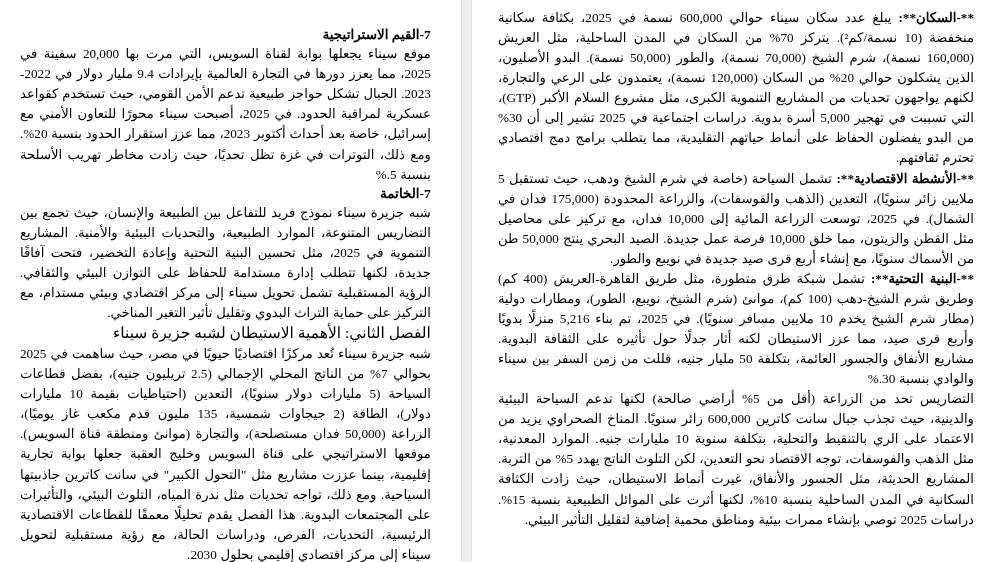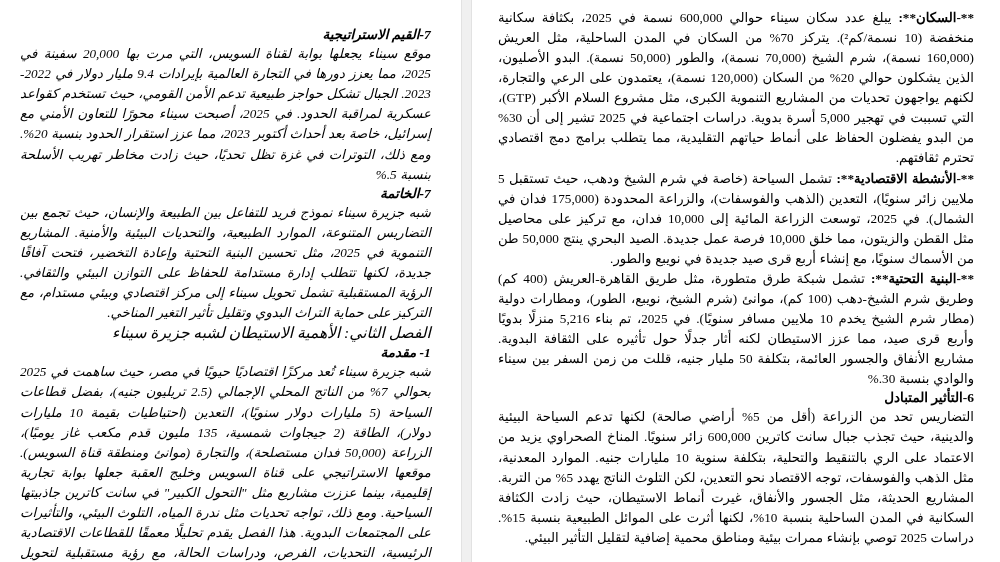--- a/index.html
+++ b/index.html
@@ -30,21 +30,20 @@
     height: 562px;
     background: #ffffff;
     box-sizing: border-box;
     overflow: hidden;
   }
 
   .page-right {                
     width: 503px;
     order: 2;
     padding: 0 30px 0 20px;
-    font-style: italic;
   }
 
   .page-left {                 
     width: 577px;
     order: 0;
     padding: 0 26px 0 26px;
   }
 
   .page-gap {
     order: 1;
@@ -114,21 +113,20 @@
 
   <div class="page page-left">
     <div class="page-inner">
 
       <p class="para sp-top-0"><b>**-السكان**:</b><span> يبلغ عدد سكان سيناء حوالي 600,000 نسمة في 2025، بكثافة سكانية منخفضة (10 نسمة/كم²). يتركز 70% من السكان في المدن الساحلية، مثل العريش (160,000 نسمة)، شرم الشيخ (70,000 نسمة)، والطور (50,000 نسمة). البدو الأصليون، الذين يشكلون حوالي 20% من السكان (120,000 نسمة)، يعتمدون على الرعي والتجارة، لكنهم يواجهون تحديات من المشاريع التنموية الكبرى، مثل مشروع السلام الأكبر (GTP)، التي تسببت في تهجير 5,000 أسرة بدوية. دراسات اجتماعية في 2025 تشير إلى أن 30% من البدو يفضلون الحفاظ على أنماط حياتهم التقليدية، مما يتطلب برامج دمج اقتصادي تحترم ثقافتهم.</span></p>
 
       <p class="para sp-top-18"><b>**-الأنشطة الاقتصادية**:</b><span> تشمل السياحة (خاصة في شرم الشيخ ودهب، حيث تستقبل 5 ملايين زائر سنويًا)، التعدين (الذهب والفوسفات)، والزراعة المحدودة (175,000 فدان في الشمال). في 2025، توسعت الزراعة المائية إلى 10,000 فدان، مع تركيز على محاصيل مثل القطن والزيتون، مما خلق 10,000 فرصة عمل جديدة. الصيد البحري ينتج 50,000 طن من الأسماك سنويًا، مع إنشاء أربع قرى صيد جديدة في نويبع والطور.</span></p>
 
       <p class="para sp-top-18"><b>**-البنية التحتية**:</b><span> تشمل شبكة طرق متطورة، مثل طريق القاهرة-العريش (400 كم) وطريق شرم الشيخ-دهب (100 كم)، موانئ (شرم الشيخ، نويبع، الطور)، ومطارات دولية (مطار شرم الشيخ يخدم 10 ملايين مسافر سنويًا). في 2025، تم بناء 5,216 منزلًا بدويًا وأربع قرى صيد، مما عزز الاستيطان لكنه أثار جدلًا حول تأثيره على الثقافة البدوية. مشاريع الأنفاق والجسور العائمة، بتكلفة 50 مليار جنيه، قللت من زمن السفر بين سيناء والوادي بنسبة 30.%</span></p>
 
-      <h2 class="heading sub-heading sp-top-26">6-التأثير المتبادل</h2>
 
       <p class="para sp-top-16">التضاريس تحد من الزراعة (أقل من 5% أراضي صالحة) لكنها تدعم السياحة البيئية والدينية، حيث تجذب جبال سانت كاترين 600,000 زائر سنويًا. المناخ الصحراوي يزيد من الاعتماد على الري بالتنقيط والتحلية، بتكلفة سنوية 10 مليارات جنيه. الموارد المعدنية، مثل الذهب والفوسفات، توجه الاقتصاد نحو التعدين، لكن التلوث الناتج يهدد 5% من التربة. المشاريع الحديثة، مثل الجسور والأنفاق، غيرت أنماط الاستيطان، حيث زادت الكثافة السكانية في المدن الساحلية بنسبة 10%، لكنها أثرت على الموائل الطبيعية بنسبة 15%. دراسات 2025 توصي بإنشاء ممرات بيئية ومناطق محمية إضافية لتقليل التأثير البيئي.</p>
 
     </div>
   </div>
 
   <div class="page-gap"></div>
 
   <div class="page page-right">
     <div class="page-inner">
@@ -136,20 +134,19 @@
       <h2 class="heading sub-heading sp-top-8">7-القيم الاستراتيجية</h2>
 
       <p class="para sp-top-16">موقع سيناء يجعلها بوابة لقناة السويس، التي مرت بها 20,000 سفينة في 2025، مما يعزز دورها في التجارة العالمية بإيرادات 9.4 مليار دولار في 2022-2023. الجبال تشكل حواجز طبيعية تدعم الأمن القومي، حيث تستخدم كقواعد عسكرية لمراقبة الحدود. في 2025، أصبحت سيناء محورًا للتعاون الأمني مع إسرائيل، خاصة بعد أحداث أكتوبر 2023، مما عزز استقرار الحدود بنسبة 20%. ومع ذلك، التوترات في غزة تظل تحديًا، حيث زادت مخاطر تهريب الأسلحة بنسبة 5.%</p>
 
       <h2 class="heading sub-heading sp-top-30">7-الخاتمة</h2>
 
       <p class="para sp-top-16">شبه جزيرة سيناء نموذج فريد للتفاعل بين الطبيعة والإنسان، حيث تجمع بين التضاريس المتنوعة، الموارد الطبيعية، والتحديات البيئية والأمنية. المشاريع التنموية في 2025، مثل تحسين البنية التحتية وإعادة التخضير، فتحت آفاقًا جديدة، لكنها تتطلب إدارة مستدامة للحفاظ على التوازن البيئي والثقافي. الرؤية المستقبلية تشمل تحويل سيناء إلى مركز اقتصادي وبيئي مستدام، مع التركيز على حماية التراث البدوي وتقليل تأثير التغير المناخي.</p>
 
       <h2 class="heading chapter-heading sp-top-44">الفصل الثاني: الأهمية الاستيطان لشبه جزيرة سيناء</h2>
 
-      <h2 class="heading sub-heading sp-top-18">1- مقدمة</h2>
 
       <p class="para sp-top-16">شبه جزيرة سيناء تُعد مركزًا اقتصاديًا حيويًا في مصر، حيث ساهمت في 2025 بحوالي 7% من الناتج المحلي الإجمالي (2.5 تريليون جنيه)، بفضل قطاعات السياحة (5 مليارات دولار سنويًا)، التعدين (احتياطيات بقيمة 10 مليارات دولار)، الطاقة (2 جيجاوات شمسية، 135 مليون قدم مكعب غاز يوميًا)، الزراعة (50,000 فدان مستصلحة)، والتجارة (موانئ ومنطقة قناة السويس). موقعها الاستراتيجي على قناة السويس وخليج العقبة جعلها بوابة تجارية إقليمية، بينما عززت مشاريع مثل "التحول الكبير" في سانت كاترين جاذبيتها السياحية. ومع ذلك، تواجه تحديات مثل ندرة المياه، التلوث البيئي، والتأثيرات على المجتمعات البدوية. هذا الفصل يقدم تحليلًا معمقًا للقطاعات الاقتصادية الرئيسية، التحديات، الفرص، ودراسات الحالة، مع رؤية مستقبلية لتحويل سيناء إلى مركز اقتصادي إقليمي بحلول 2030.</p>
 
     </div>
   </div>
 
 </div>
 
 </body></html>

